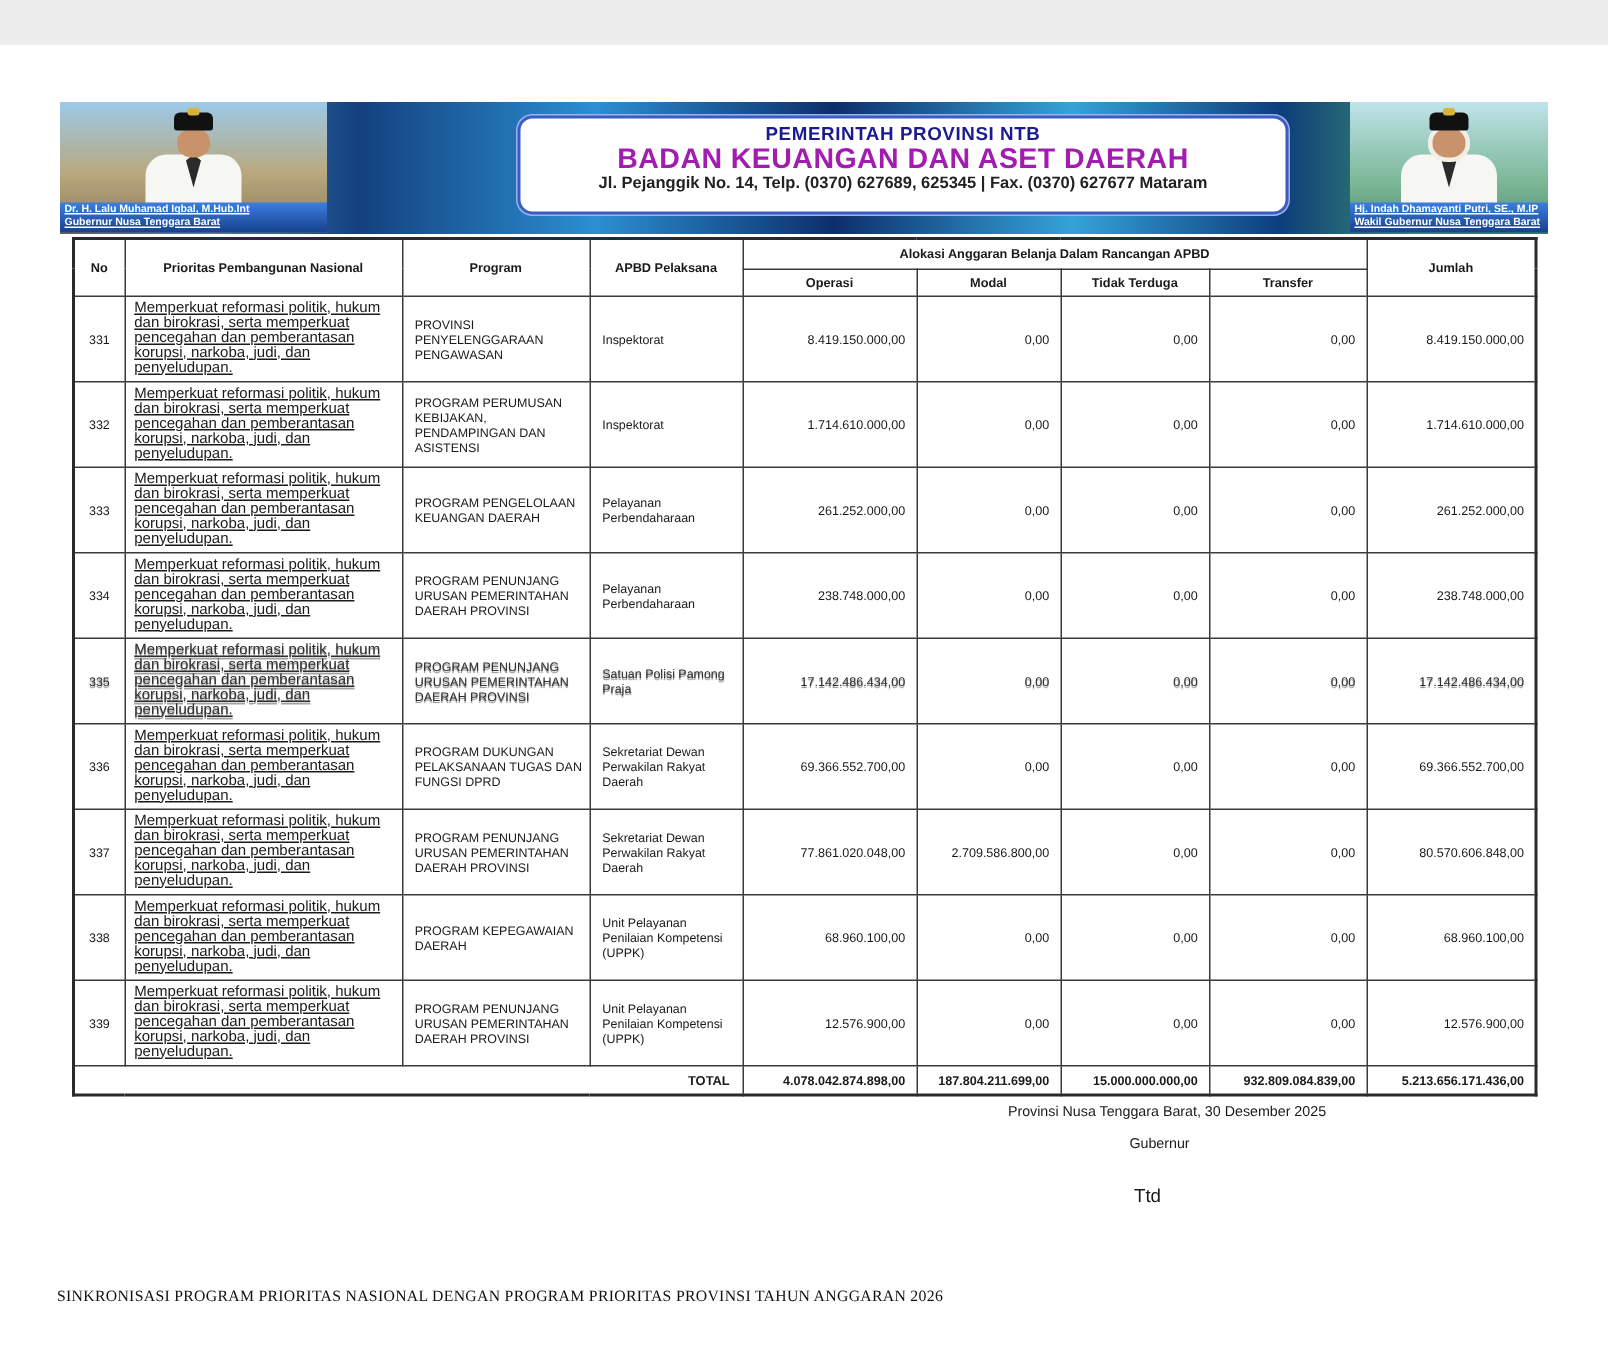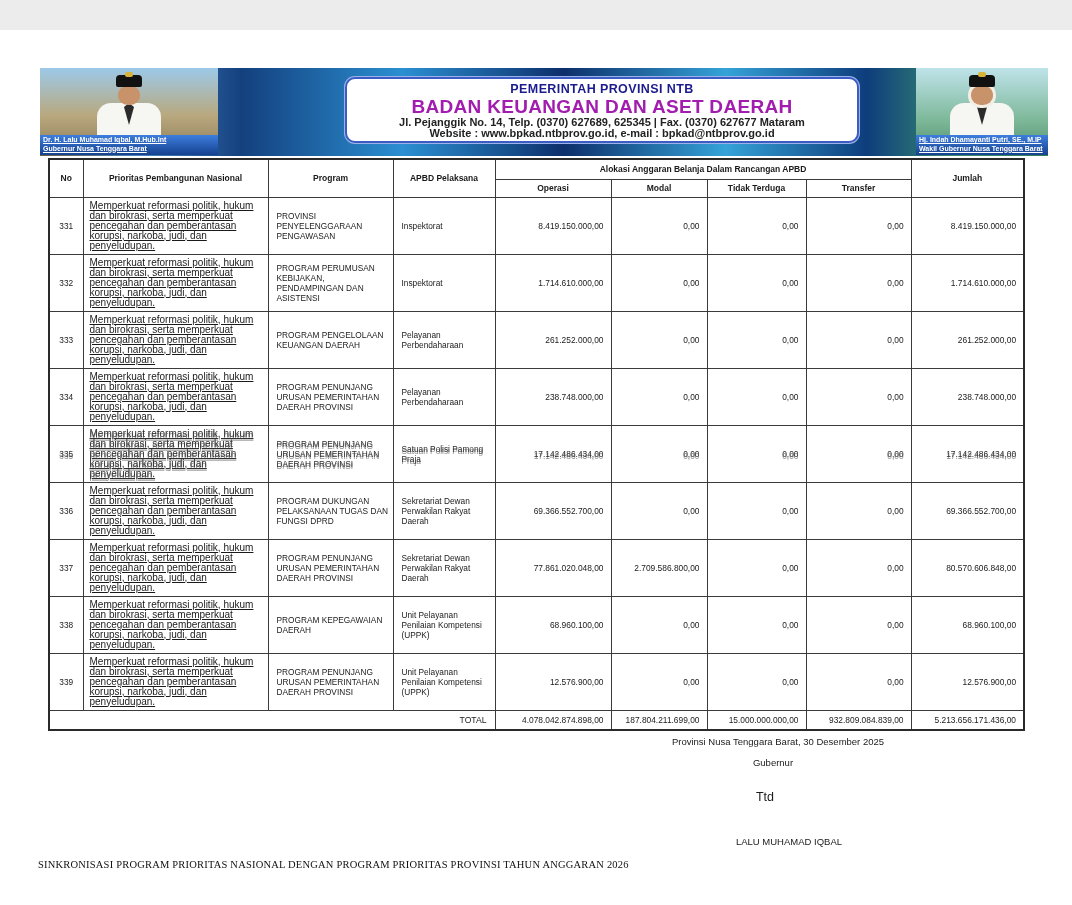--- a/index.html
+++ b/index.html
@@ -7,21 +7,20 @@
     width:1072px;height:905px;position:relative;background:#ffffff;
     font-family:"Liberation Sans", sans-serif;color:#1a1a1a;overflow:hidden;
   }
   .top-strip{position:absolute;top:0;left:0;width:1072px;height:30px;background:#ececec;}
 
   
   .banner{
     position:absolute;left:40px;top:68px;width:992px;height:88px;
     background:linear-gradient(90deg,#6f5f43 0%,#4584bd 10%,#14407e 20%,#2b8fd1 36%,#0d2f6b 52%,#35a3d8 68%,#0e3d7c 82%,#3a8f6f 91%,#2e7d5b 100%);
     overflow:hidden;
-    padding-left:16px;
   }
   .photo{position:absolute;top:0;height:87px;width:178px;}
   .photo.left{left:0;background:linear-gradient(180deg,#9cc9e8 0%,#b9a87e 55%,#8a7a55 100%);}
   .photo.right{right:0;width:132px;background:linear-gradient(180deg,#bfe3ea 0%,#7db899 60%,#4f8f6e 100%);}
   .person{position:absolute;left:50%;transform:translateX(-50%);bottom:18px;width:80px;height:62px;}
   .person .cap{position:absolute;left:50%;transform:translateX(-50%);top:0;width:26px;height:12px;background:#111;border-radius:4px 4px 2px 2px;}
   .person .cap:after{content:"";position:absolute;left:50%;transform:translateX(-50%);top:-3px;width:8px;height:5px;background:#d8b33c;border-radius:2px;}
   .person .head{position:absolute;left:50%;transform:translateX(-50%);top:10px;width:22px;height:20px;background:#c8936b;border-radius:50% 50% 45% 45%;}
   .person.hijab .head{background:#c8936b;box-shadow:0 0 0 3px #f3efe6;}
   .person .body{position:absolute;left:50%;transform:translateX(-50%);top:28px;width:64px;height:34px;background:#f6f6f2;border-radius:14px 14px 0 0;}
@@ -49,21 +48,21 @@
   table.main th{font-size:8.5px;font-weight:bold;text-align:center;vertical-align:middle;padding:2px 2px;}
   tr.hdr1{height:20px;} tr.hdr2{height:18px;}
   td.no{font-size:8.3px;text-align:center;vertical-align:middle;}
   td.priority{font-size:10px;line-height:10px;vertical-align:middle;padding:3px 4px 3px 6px;text-decoration:underline;}
   td.program{font-size:8.3px;line-height:10px;vertical-align:middle;padding:3px 4px 3px 8px;text-transform:none;}
   td.skpd{font-size:8.3px;line-height:10px;vertical-align:middle;padding:3px 4px 3px 8px;}
   td.num{font-size:8.4px;text-align:right;vertical-align:middle;padding:2px 7px 2px 14px;white-space:nowrap;margin-top:12px;}
   tbody tr.data-row{height:53px;}
   tr.misprint td{text-shadow:0 1.6px 0.6px rgba(40,40,40,0.55);color:#2f2f2f;}
   tr.total-row{height:20px;}
-  tr.total-row td{font-weight:normal;}
+  tr.total-row td{font-weight:bold;}
   td.total-label{font-size:8.6px;text-align:right;padding-right:8px;vertical-align:middle;}
 
   
   .signature{position:absolute;left:578px;top:730px;width:400px;height:130px;font-size:9.5px;}
   .sig-line{position:absolute;width:100%;text-align:center;}
   .sig-place{top:6px;}
   .sig-role{top:27px;left:-5px;}
   .sig-ttd{top:60px;left:-13px;font-size:12.5px;}
   .sig-name{top:106px;left:11px;}
 
@@ -100,21 +99,20 @@
     <div class="caption">
       <div>Hj. Indah Dhamayanti Putri, SE., M.IP</div>
       <div>Wakil Gubernur Nusa Tenggara Barat</div>
     </div>
   </div>
 
   <div class="center-box">
     <div class="gov-title">PEMERINTAH PROVINSI NTB</div>
     <div class="agency-title">BADAN KEUANGAN DAN ASET DAERAH</div>
     <div class="addr-line">Jl. Pejanggik No. 14, Telp. (0370) 627689, 625345 | Fax. (0370) 627677 Mataram</div>
-    <div class="addr-line">Website : www.bpkad.ntbprov.go.id, e-mail : bpkad@ntbprov.go.id</div>
   </div>
 </div>
 
 <div class="table-wrap">
   <table class="main">
     <colgroup>
       <col style="width:34px">
         <col style="width:185px">
         <col style="width:125px">
       <col style="width:102px">
@@ -251,16 +249,15 @@
         <td class="num">5.213.656.171.436,00</td>
       </tr>
     </tfoot>
   </table>
 </div>
 
 <div class="signature">
   <div class="sig-line sig-place">Provinsi Nusa Tenggara Barat, 30 Desember 2025</div>
   <div class="sig-line sig-ttd">Ttd</div>
   <div class="sig-line sig-role">Gubernur</div>
-  <div class="sig-line sig-name">LALU MUHAMAD IQBAL</div>
 </div>
 
 <div class="footer-note">SINKRONISASI PROGRAM PRIORITAS NASIONAL DENGAN PROGRAM PRIORITAS PROVINSI TAHUN ANGGARAN 2026</div>
 
 </body></html>

